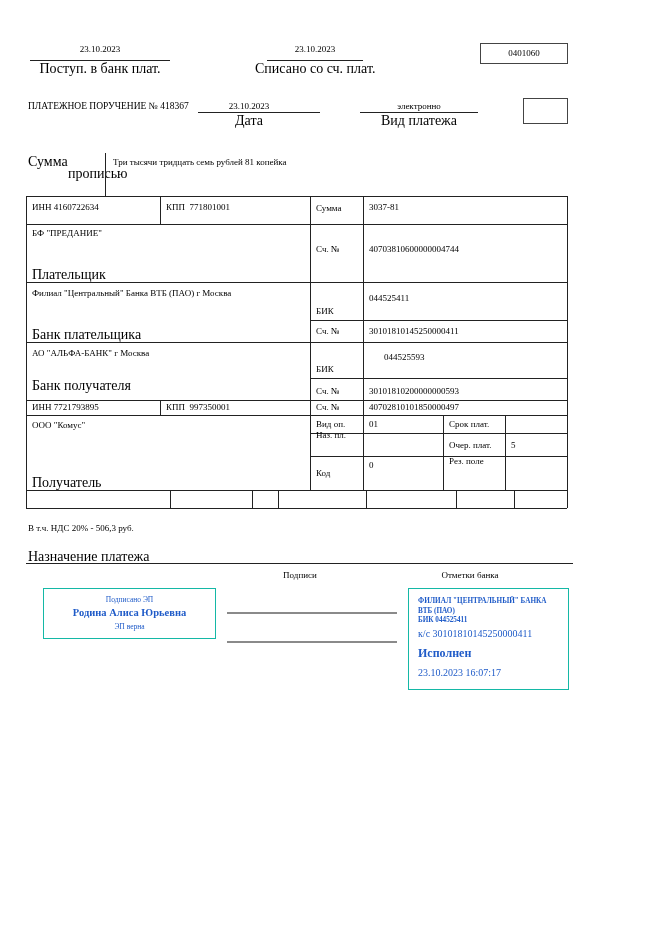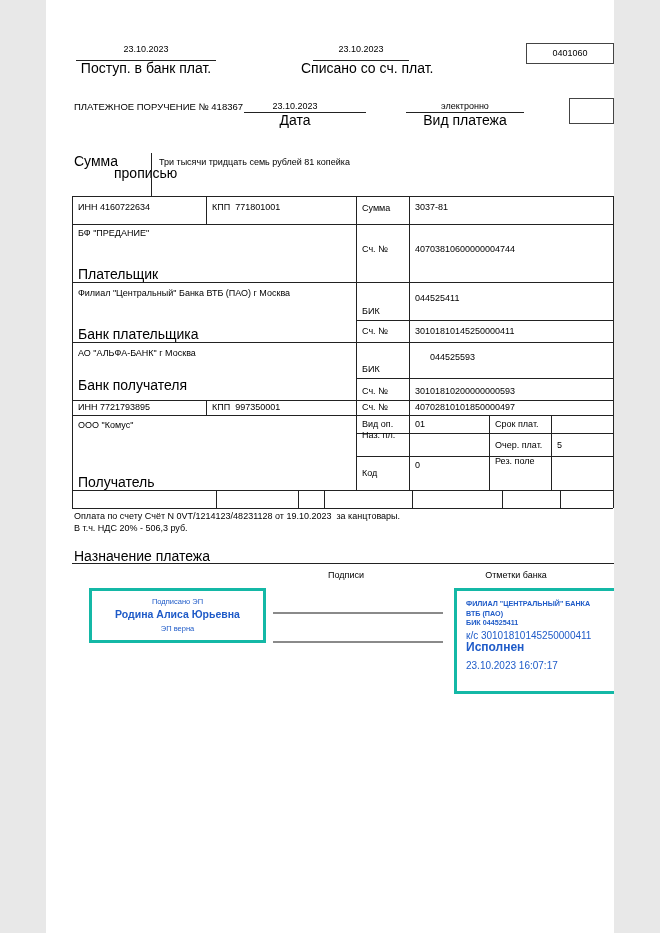--- a/index.html
+++ b/index.html
@@ -1,27 +1,27 @@
 <!DOCTYPE html>
 <html><head>
 <meta charset="utf-8">
 <style>
   html,body{margin:0;padding:0;background:#e8e8e8;}
   .page{
-    position:relative;width:568px;height:933px;background:#ffffff;
-    font-family:Liberation Sans, sans-serif;color:#000;
+    position:relative;width:660px;height:933px;background:#ffffff;
+    font-family:Liberation Serif, serif;color:#000;
     overflow:hidden;margin:0 auto;
   }
   .t{position:absolute;font-size:9px;line-height:11px;white-space:pre;}
   .c{text-align:center;}
   .sm{font-size:14px;}
   .hl{position:absolute;height:0;border-top:1px solid #222;}
   .vl{position:absolute;width:0;border-left:1px solid #222;}
   .box{position:absolute;border:1px solid #444;}
-  .stamp{position:absolute;border:3px solid #14b8a6;color:#1f5bc8;}
+  .stamp{position:absolute;border:1px solid #14b8a6;color:#1f5bc8;}
   .stamp .t{position:static;color:#1f5bc8;}
   .sigline{position:absolute;height:2px;background:#8a8a8a;}
   .bluebox-line{white-space:pre;font-size:7.2px;line-height:9.5px;font-weight:bold;}
   .bluebox-line2{white-space:pre;font-size:10px;line-height:9.5px;margin-top:3px;}
 </style>
 </head>
 <body>
 
 <div class="page">
 
@@ -122,21 +122,20 @@
   <div class="t" style="left:449px;top:440px;">Очер. плат.</div>
   <div class="t" style="left:511px;top:440px;">5</div>
 
   <div class="t" style="left:316px;top:468px;">Код</div>
   <div class="t" style="left:369px;top:460px;">0</div>
   <div class="t" style="left:449px;top:456px;">Рез. поле</div>
   <div class="t" style="left:511px;top:460px;"></div>
 
   <div class="t sm" style="left:32px;top:477px;">Получатель</div>
 
-  <div class="t" style="left:28px;top:511px;">Оплата по счету Счёт N 0VT/1214123/48231128 от 19.10.2023  за канцтовары.</div>
   <div class="t" style="left:28px;top:523px;">В т.ч. НДС 20% - 506,3 руб.</div>
   <div class="t sm" style="left:28px;top:551px;">Назначение платежа</div>
   <div class="hl" style="left:26px;top:563px;width:547px;"></div>
 
   <div class="t c" style="left:230px;top:570px;width:140px;">Подписи</div>
   <div class="t c" style="left:400px;top:570px;width:140px;">Отметки банка</div>
 
   <div class="stamp" style="left:43px;top:588px;width:171px;height:49px;">
     <div class="t c" style="position:absolute;left:0;top:6px;width:171px;font-size:7.5px;line-height:9px;">Подписано ЭП</div>
     <div class="t c" style="position:absolute;left:0;top:17px;width:171px;font-size:10.5px;line-height:13px;font-weight:bold;">Родина Алиса Юрьевна</div>
@@ -145,18 +144,18 @@
 
   <div class="sigline" style="left:227px;top:612px;width:170px;"></div>
   <div class="sigline" style="left:227px;top:641px;width:170px;"></div>
 
   <div class="stamp" style="left:408px;top:588px;width:159px;height:100px;padding:0;">
     <div style="position:absolute;left:9px;top:8px;right:4px;">
       <div class="bluebox-line">ФИЛИАЛ "ЦЕНТРАЛЬНЫЙ" БАНКА</div>
       <div class="bluebox-line">ВТБ (ПАО)</div>
       <div class="bluebox-line">БИК 044525411</div>
       <div class="bluebox-line2">к/с 30101810145250000411</div>
-      <div style="font-size:12px;font-weight:bold;margin-top:0;white-space:pre;">Исполнен</div>
+      <div style="font-size:12px;font-weight:bold;margin-top:8px;white-space:pre;">Исполнен</div>
       <div style="font-size:10px;margin-top:6px;white-space:pre;">23.10.2023 16:07:17</div>
     </div>
   </div>
 
 </div>
 
 </body></html>

